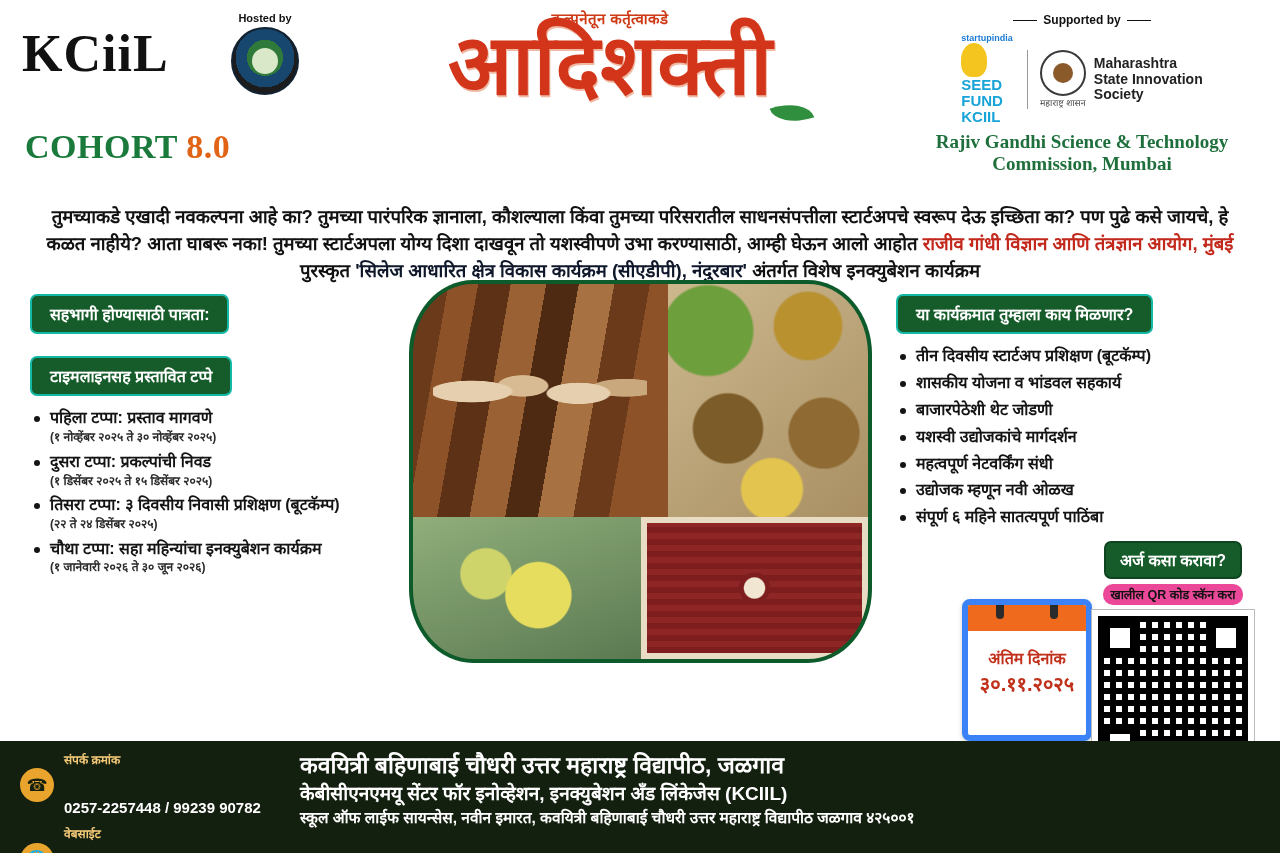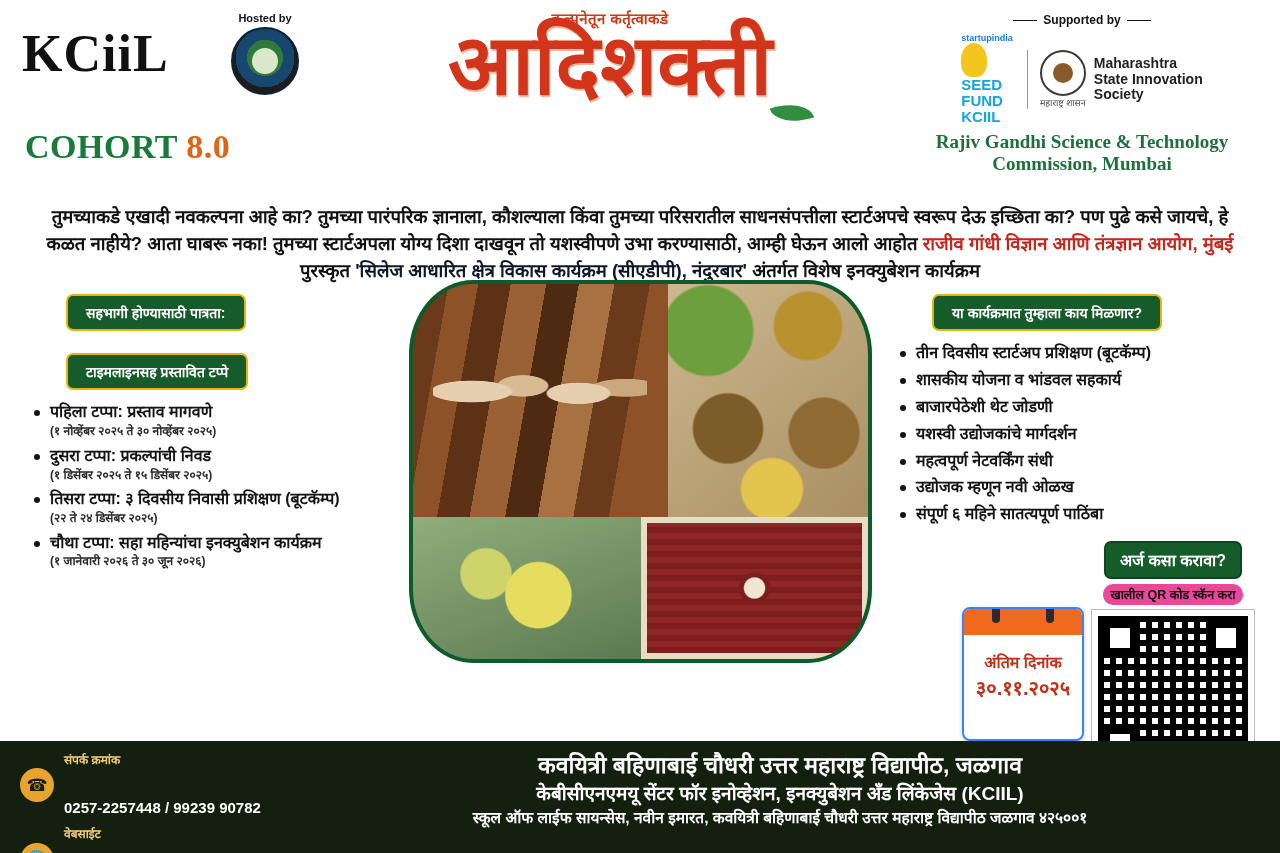--- a/index.html
+++ b/index.html
@@ -252,26 +252,25 @@
   .col-right {
     position: absolute;
     right: 24px;
     top: 0;
     width: 360px;
   }
   .pill {
     display: inline-block;
     background: #165c2b;
     color: #ffffff;
-    font-size: 14px;
+    font-size: 16px;
     font-weight: bold;
     padding: 7px 18px;
     border-radius: 7px;
-    border: 2px solid #eab308;
-    margin-left: 36px;
+    border: 2px solid #14b8a6;
   }
   ul.bullets {
     list-style: none;
     margin: 12px 0 0 0;
     padding: 0;
   }
   ul.bullets > li {
     position: relative;
     padding-left: 20px;
     margin-bottom: 6px;
@@ -369,21 +368,21 @@
     width: 300px;
     height: 200px;
   }
   .calendar {
     position: absolute;
     left: 0;
     bottom: 0;
     width: 118px;
     height: 130px;
     background: #ffffff;
-    border: 2px solid #3b82f6;
+    border: 6px solid #3b82f6;
     border-radius: 8px;
     box-shadow: 0 2px 5px rgba(0,0,0,.18);
     overflow: hidden;
   }
   .calendar-top {
     height: 26px;
     background: #f06a1e;
     position: relative;
   }
   .calendar-top::before,
@@ -509,21 +508,20 @@
     font-weight: bold;
     color: #fff;
     line-height: 1.2;
     margin-top: 32px;
   }
   .footer-center {
     position: absolute;
     left: 300px;
     right: 20px;
     top: 10px;
-    text-align: center;
   }
   .f-line1 {
     font-size: 23px;
     font-weight: bold;
     line-height: 1.3;
   }
   .f-line2 {
     font-size: 19px;
     font-weight: bold;
     line-height: 1.35;

